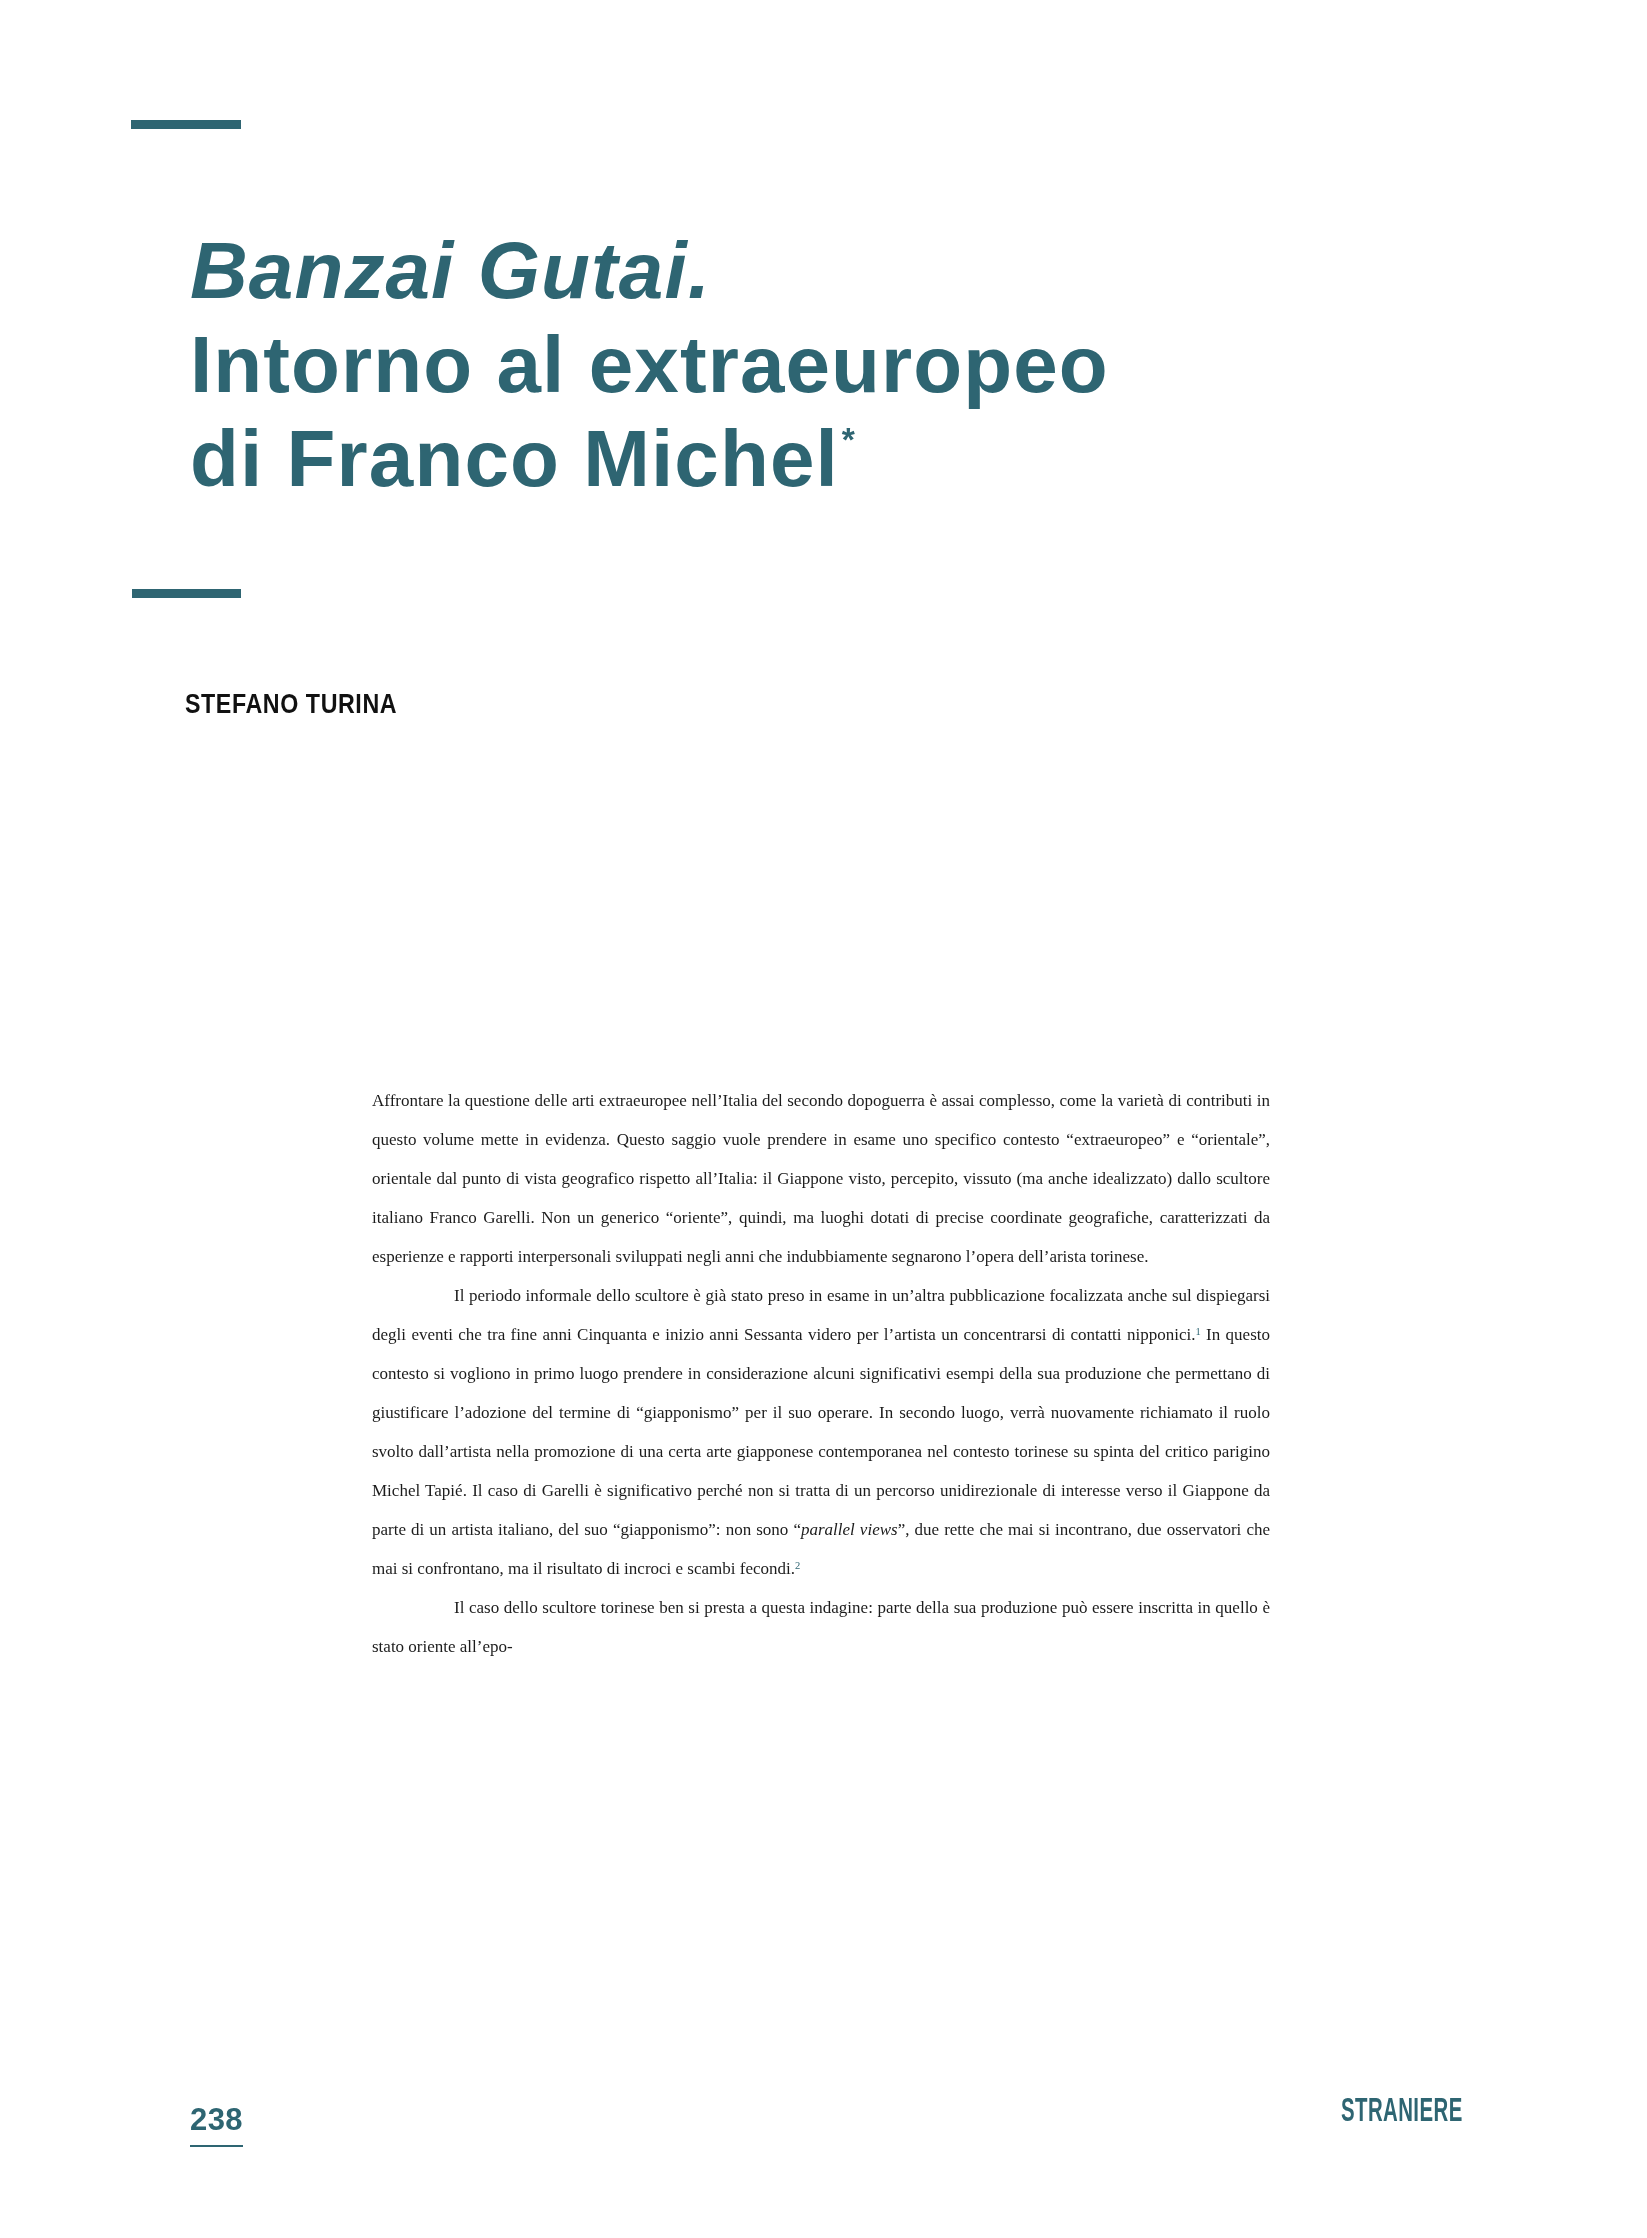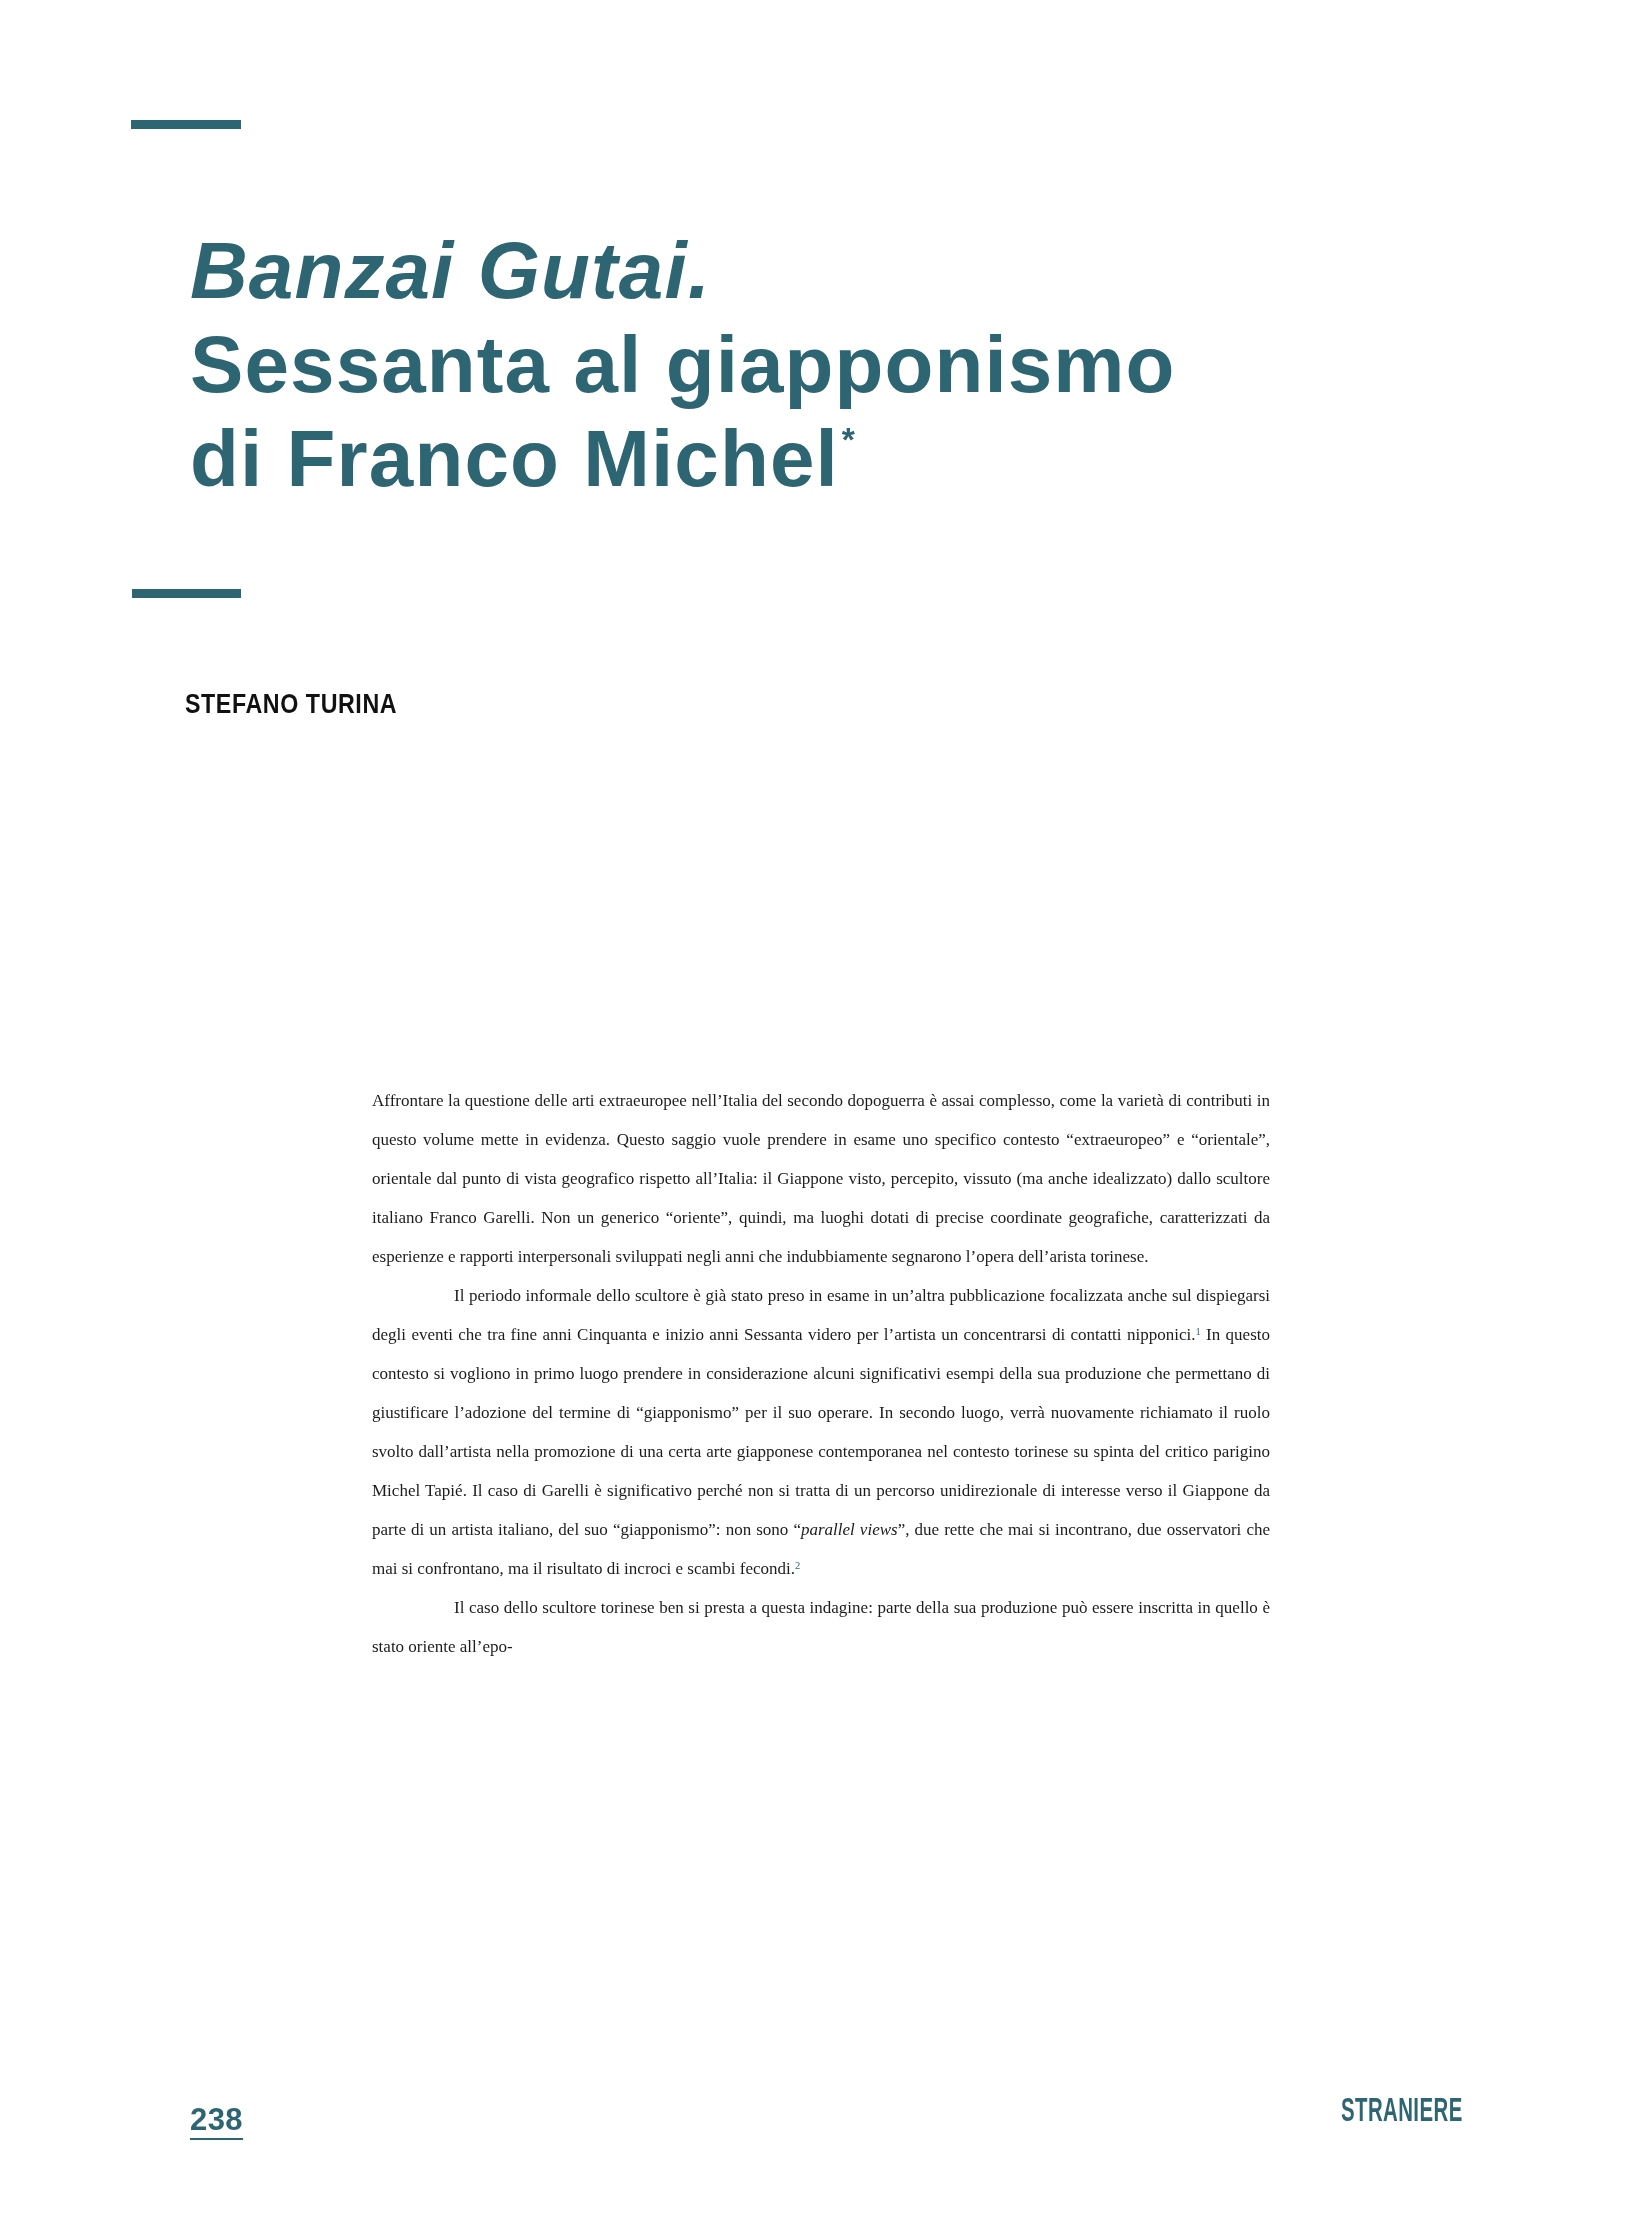--- a/index.html
+++ b/index.html
@@ -79,21 +79,21 @@
 
   .page-number {
     position: absolute;
     left: 190px;
     top: 2104px;
     color: #2e6572;
     font-size: 31px;
     line-height: 31px;
     font-weight: 600;
     letter-spacing: 0.4px;
-    padding-bottom: 3px;
+    padding-bottom: 10px;
     border-bottom: 2.9px solid #2e6572;
   }
 
   .journal-mark {
     position: absolute;
     left: 1341px;
     top: 2094px;
     color: #2e6572;
     font-size: 34px;
     line-height: 31px;
@@ -106,21 +106,21 @@
 </style>
 </head>
 <body>
 
 <div class="page">
 
   <div class="rule rule-top"></div>
 
   <h1 class="title">
     <div class="title-line title-line-italic"><span>Banzai Gutai.</span></div>
-    <div class="title-line"><span>Sessanta al giapponismo</span></div>
+    <div class="title-line"><span>Intorno al extraeuropeo</span></div>
     <div class="title-line"><span>di Franco Michel</span><span class="title-asterisk">*</span></div>
   </h1>
 
   <div class="rule rule-bottom"></div>
 
   <p class="author">STEFANO TURINA</p>
 
   <div class="body-text">
       <p class="body-para"><span>Affrontare la questione delle arti extraeuropee nell’Italia del secondo dopoguerra è assai complesso, come la varietà di contributi in questo volume mette in evidenza. Questo saggio vuole prendere in esame uno specifico contesto “extraeuropeo” e “orientale”, orientale dal punto di vista geografico rispetto all’Italia: il Giappone visto, percepito, vissuto (ma anche idealizzato) dallo scultore italiano Franco Garelli. Non un generico “oriente”, quindi, ma luoghi dotati di precise coordinate geografiche, caratterizzati da esperienze e rapporti interpersonali sviluppati negli anni che indubbiamente segnarono l’opera dell’arista torinese.</span></p>
       <p class="body-para indent"><span>Il periodo informale dello scultore è già stato preso in esame in un’altra pubblicazione focalizzata anche sul dispiegarsi degli eventi che tra fine anni Cinquanta e inizio anni Sessanta videro per l’artista un concentrarsi di contatti nipponici.</span><span class="note-ref">1</span><span> In questo contesto si vogliono in primo luogo prendere in considerazione alcuni significativi esempi della sua produzione che permettano di giustificare l’adozione del termine di “giapponismo” per il suo operare. In secondo luogo, verrà nuovamente richiamato il ruolo svolto dall’artista nella promozione di una certa arte giapponese contemporanea nel contesto torinese su spinta del critico parigino Michel Tapié. Il caso di Garelli è significativo perché non si tratta di un percorso unidirezionale di interesse verso il Giappone da parte di un artista italiano, del suo “giapponismo”: non sono “</span><span class="it">parallel views</span><span>”, due rette che mai si incontrano, due osservatori che mai si confrontano, ma il risultato di incroci e scambi fecondi.</span><span class="note-ref">2</span></p>

